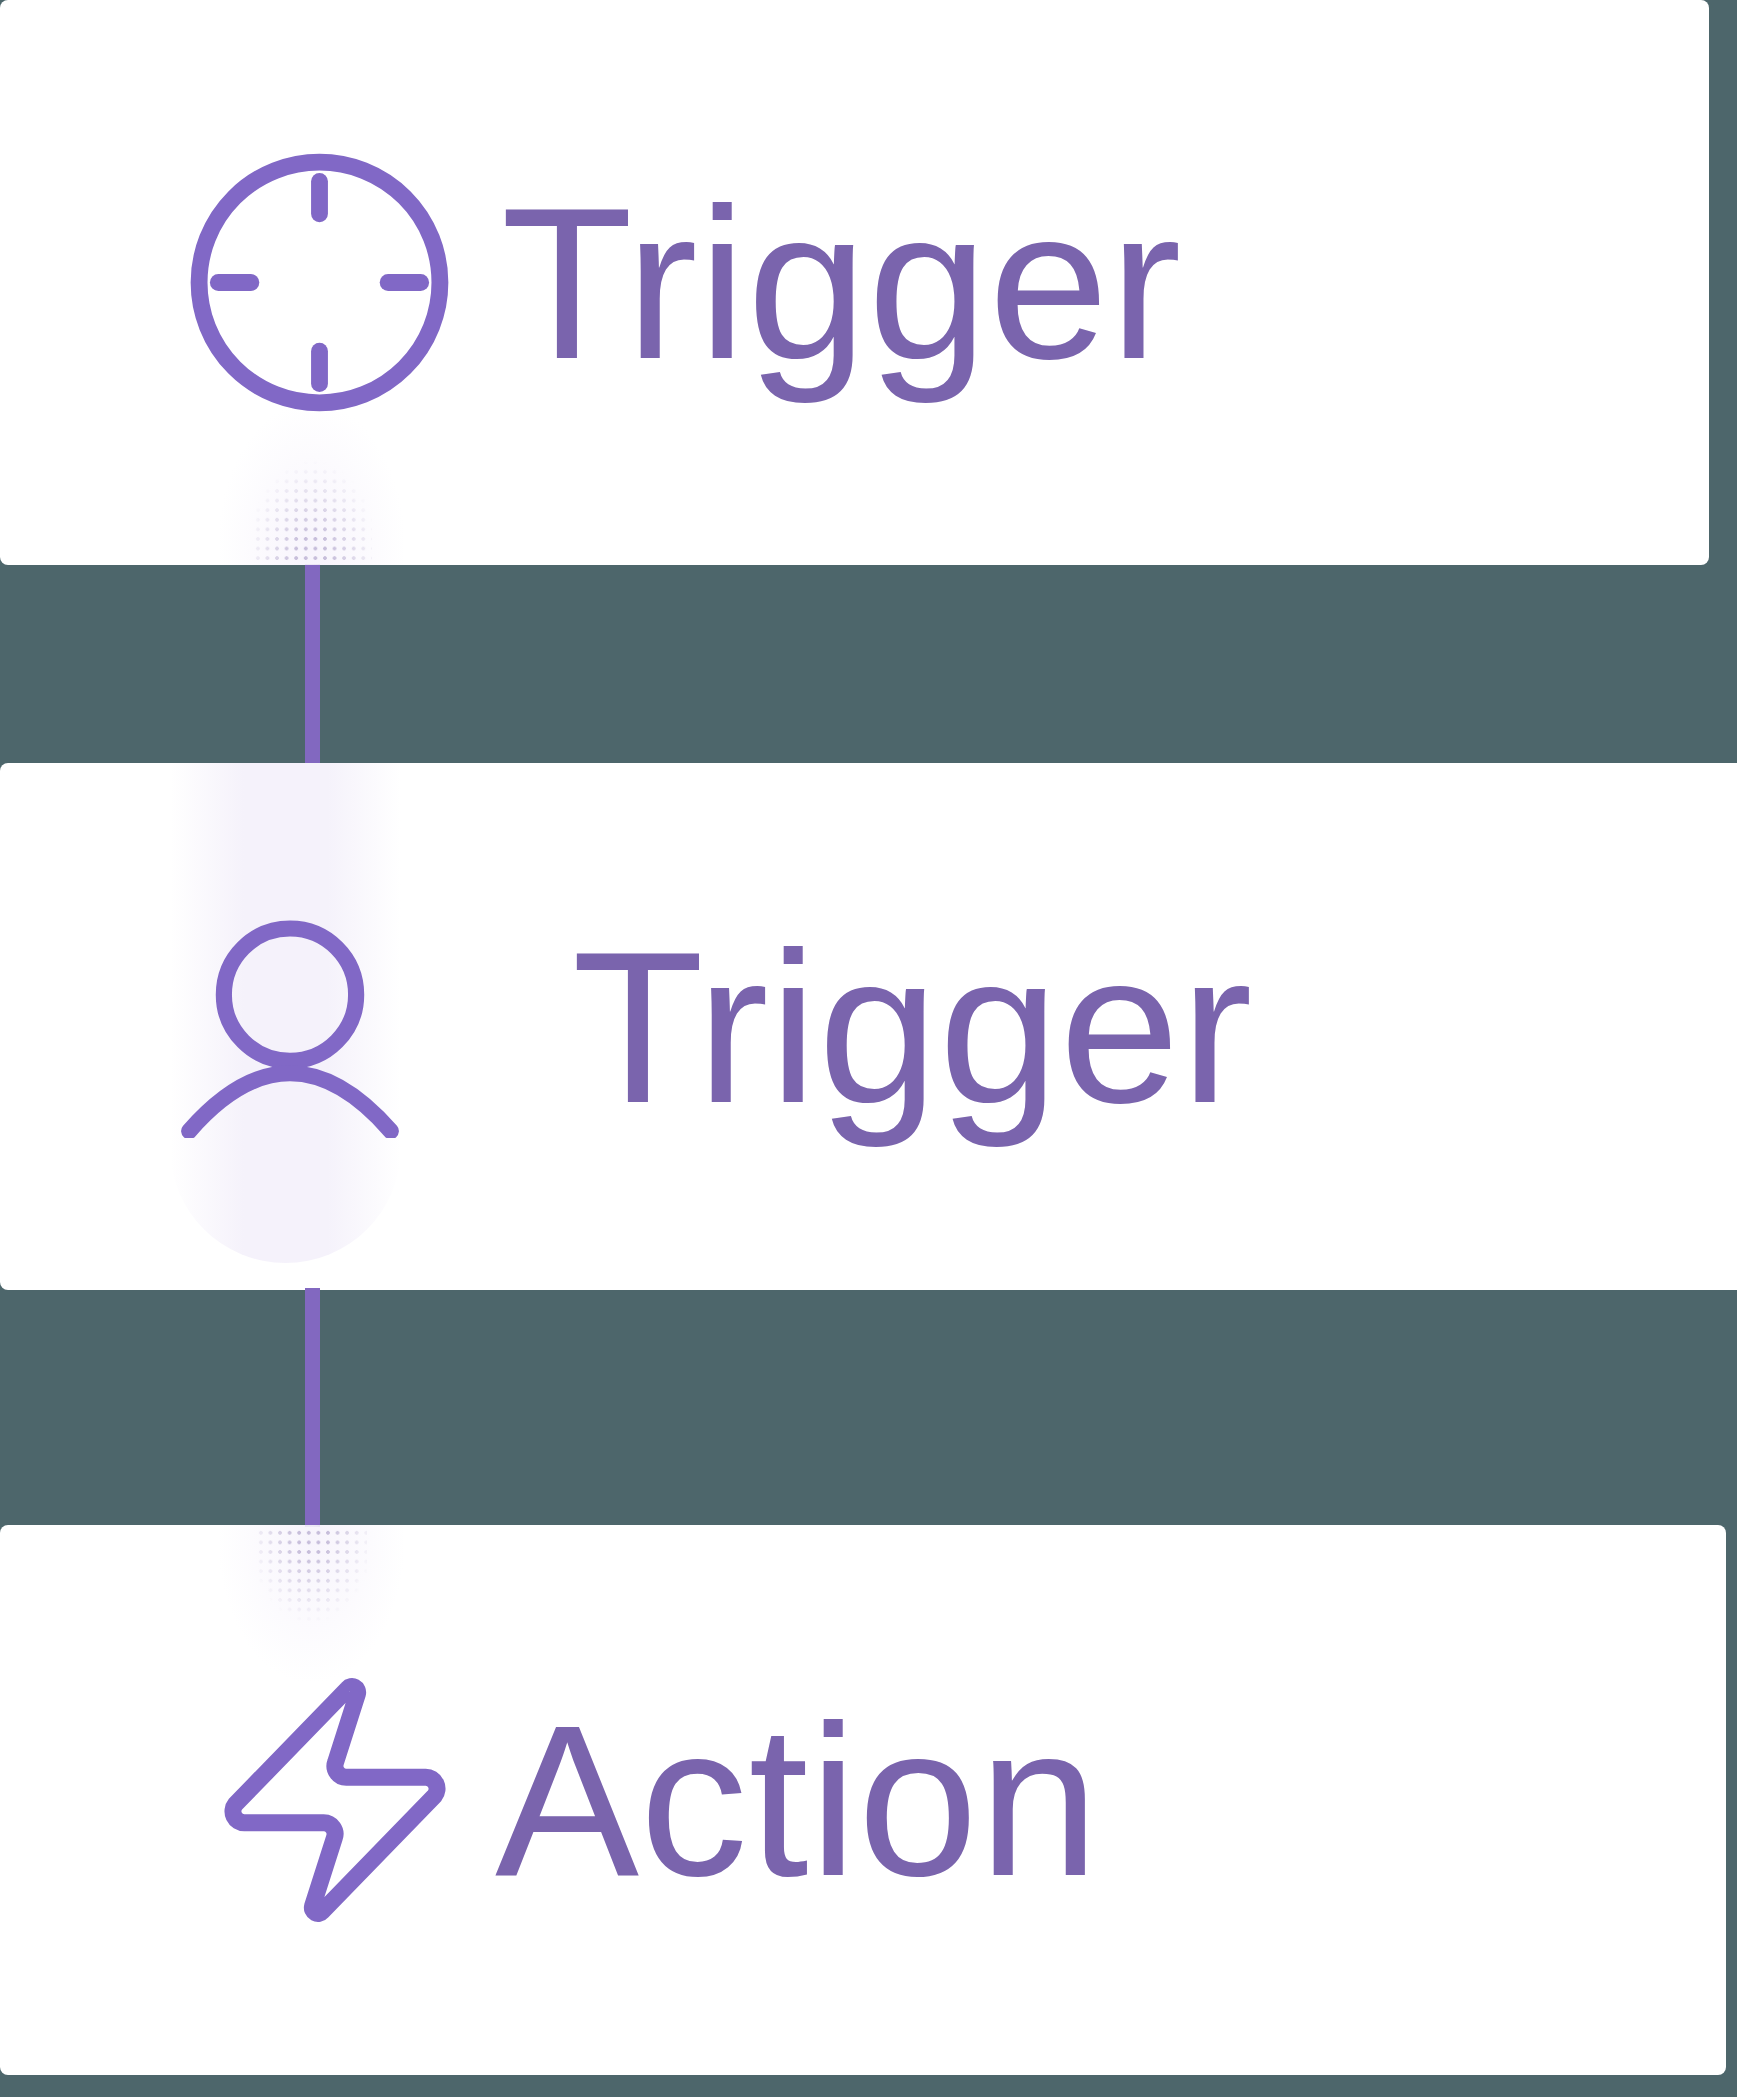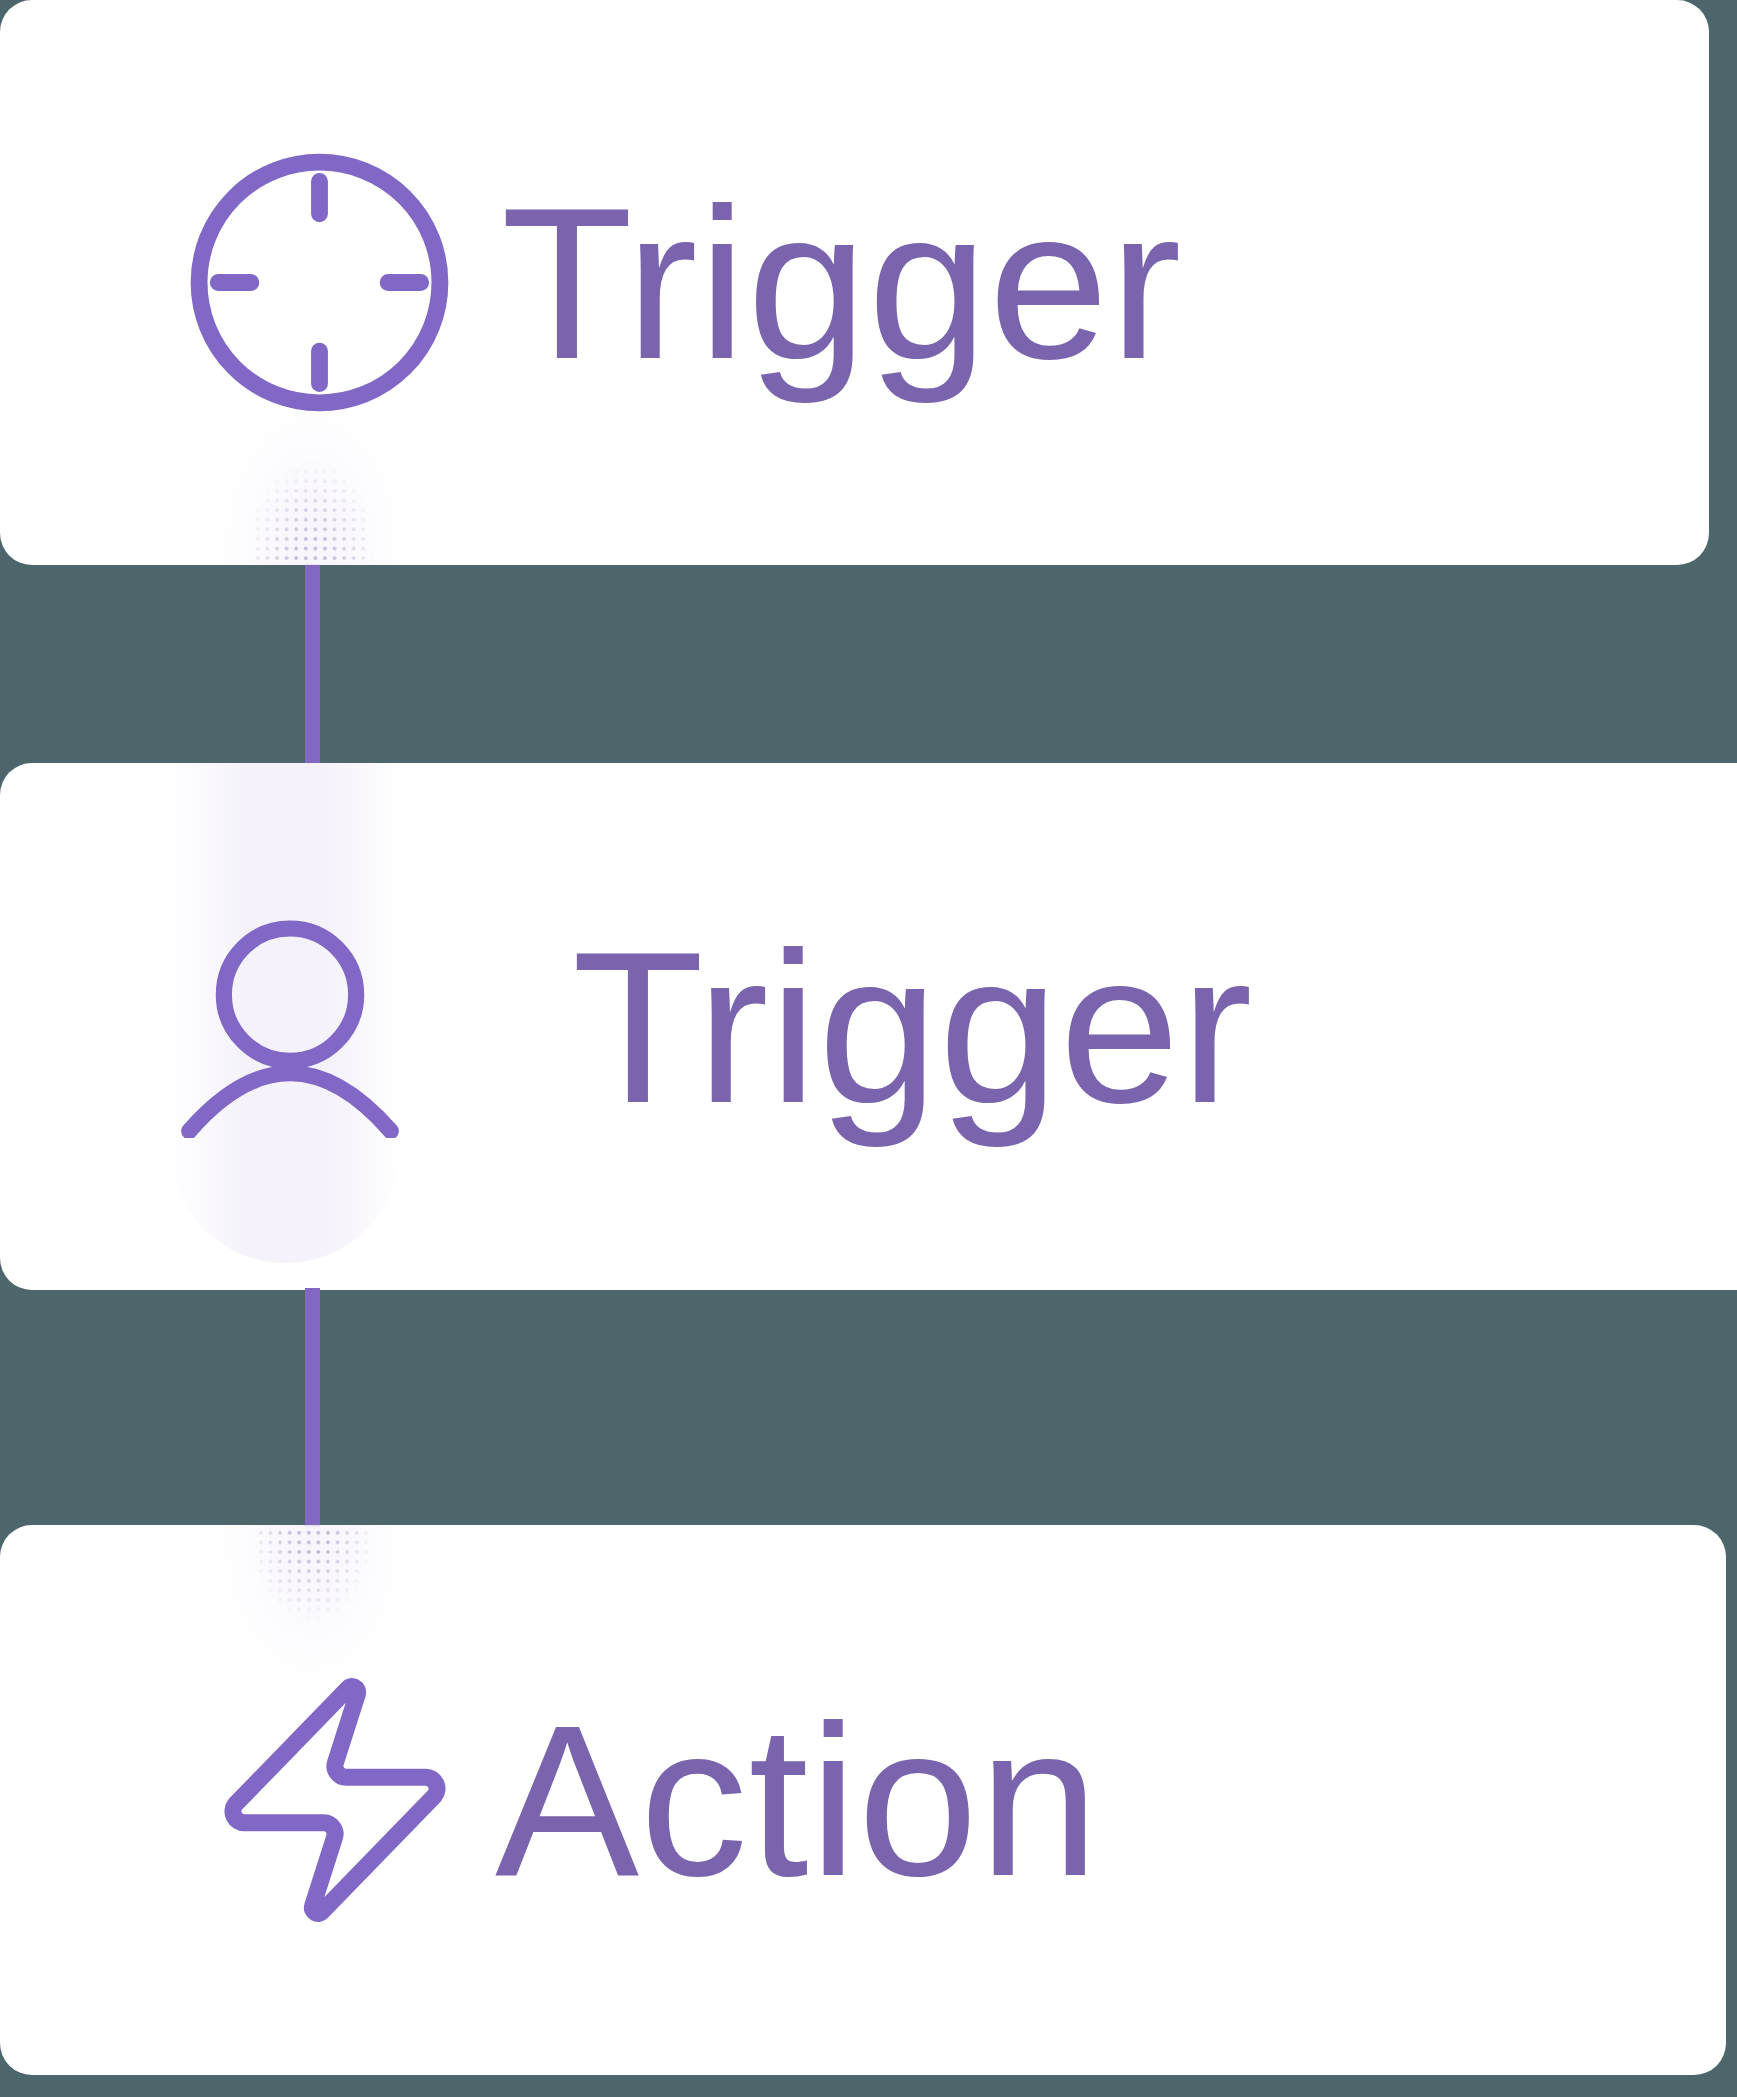--- a/index.html
+++ b/index.html
@@ -5,21 +5,21 @@
   html,body{margin:0;padding:0;}
   body{
     width:1737px;height:2097px;
     position:relative;overflow:hidden;
     background:#4d666b;
     font-family:"Liberation Sans","DejaVu Sans",sans-serif;
   }
   .card{
     position:absolute;left:0;
     background:#ffffff;
-    border-radius:32px;
+    border-radius:8px;
     display:flex;align-items:center;
     overflow:hidden;
   }
   .card-trigger{top:0;width:1534px;height:565px;padding-left:175px;column-gap:37px;}
   .card-decision{top:763px;width:1737px;height:527px;padding-left:179px;column-gap:171px;}
   .card-action{top:1525px;width:1527px;height:550px;padding-left:199px;column-gap:129px;gap:24px;}
   .node-label{
     font-size:216px;line-height:1;font-weight:500;
     color:#7a64ad;letter-spacing:0.7px;white-space:nowrap;
     position:relative;z-index:3;

